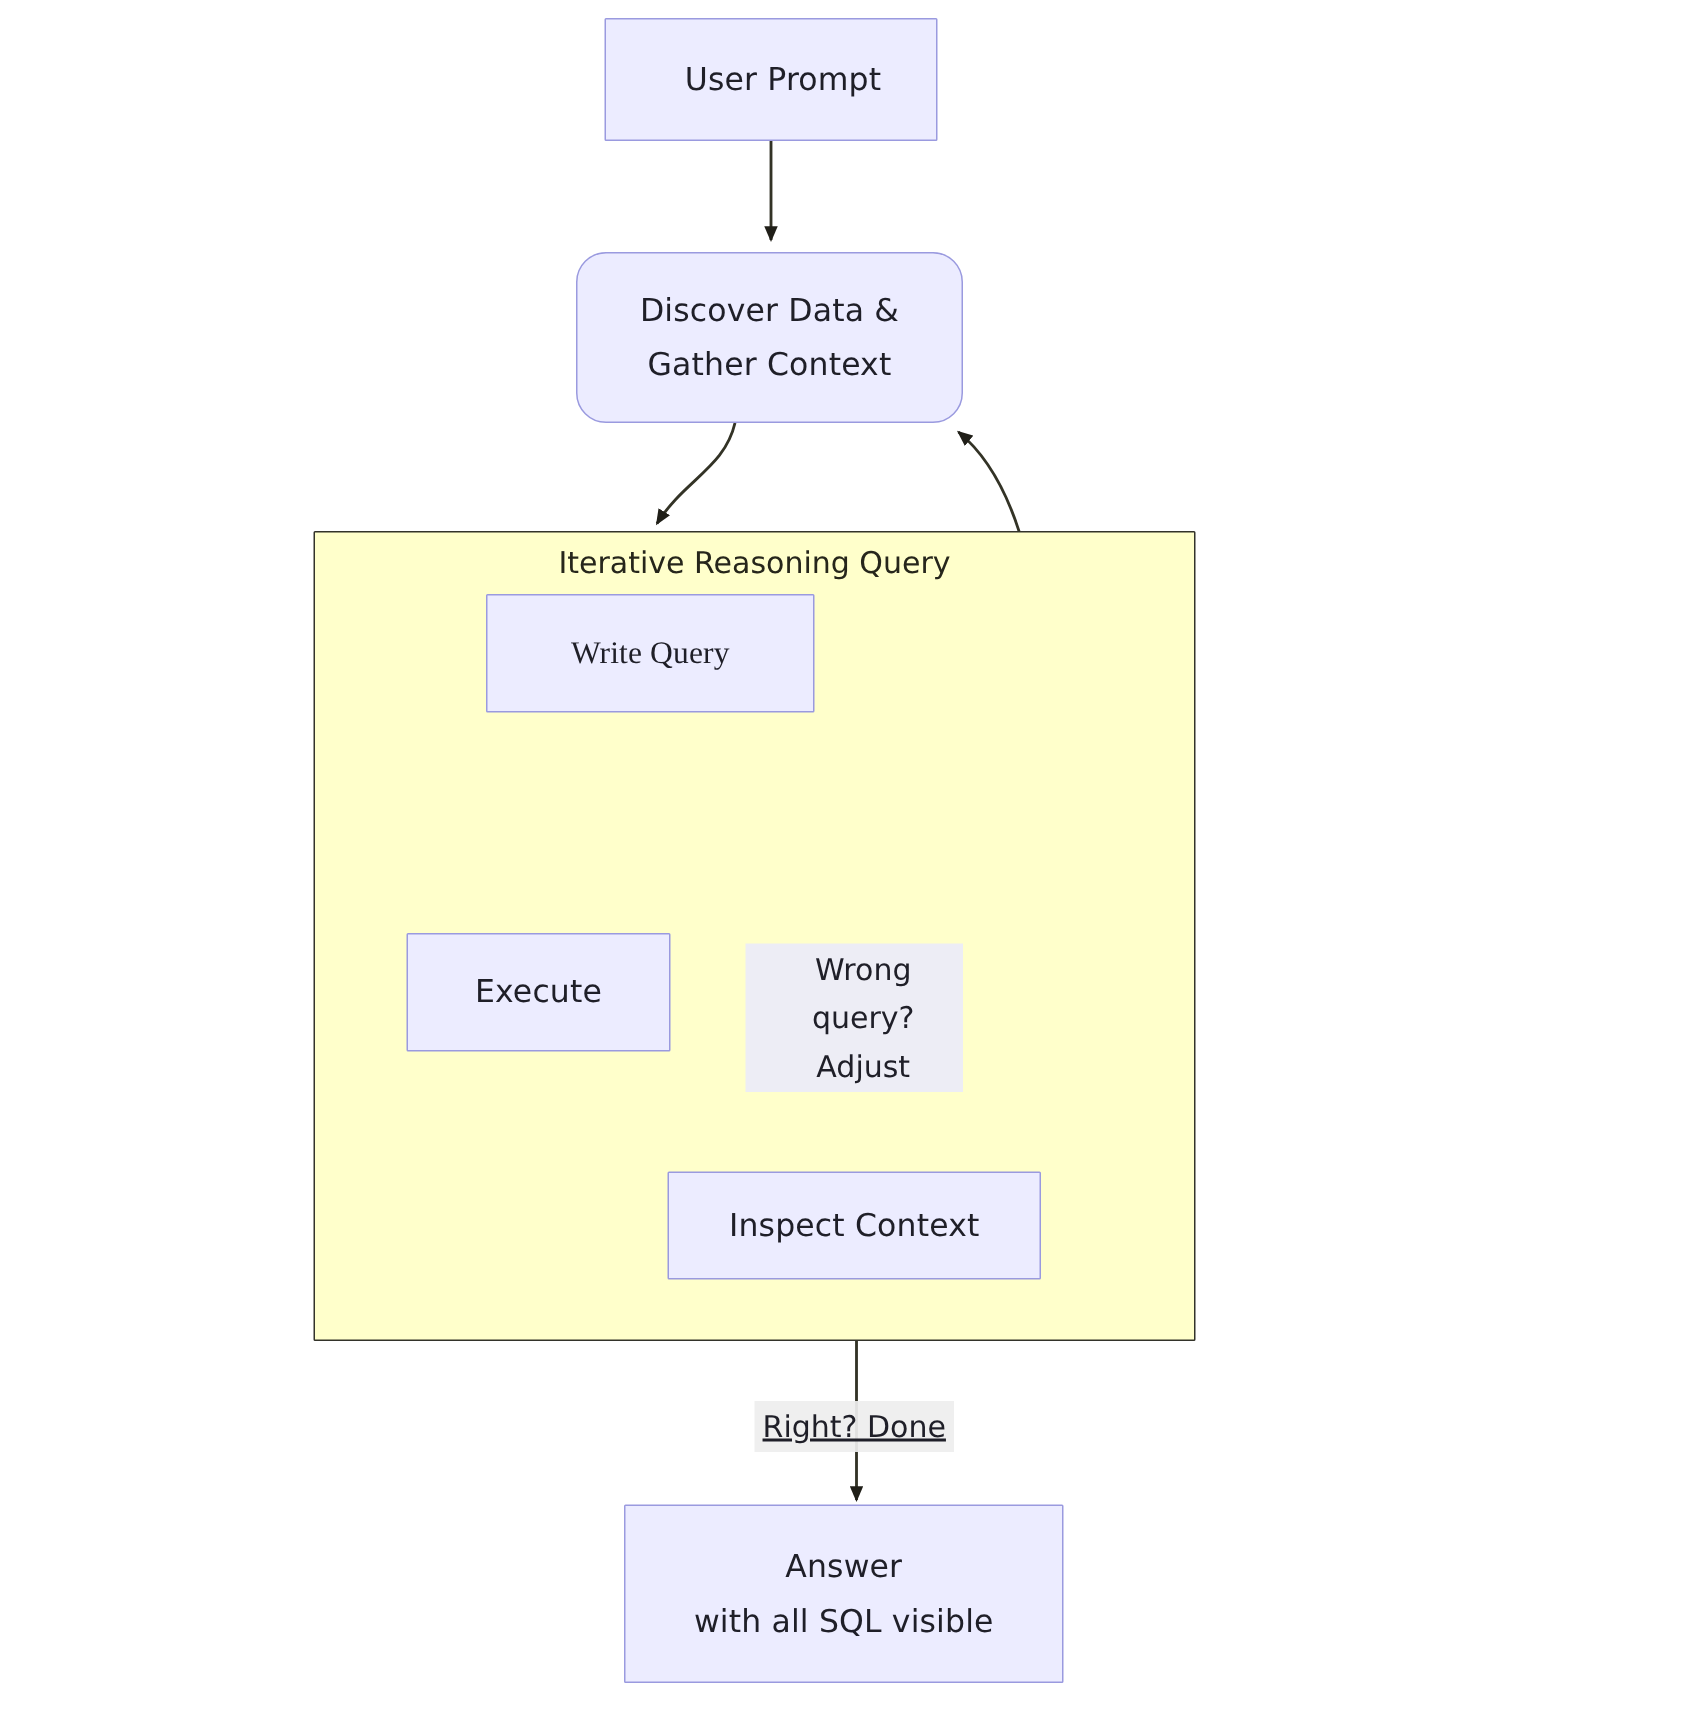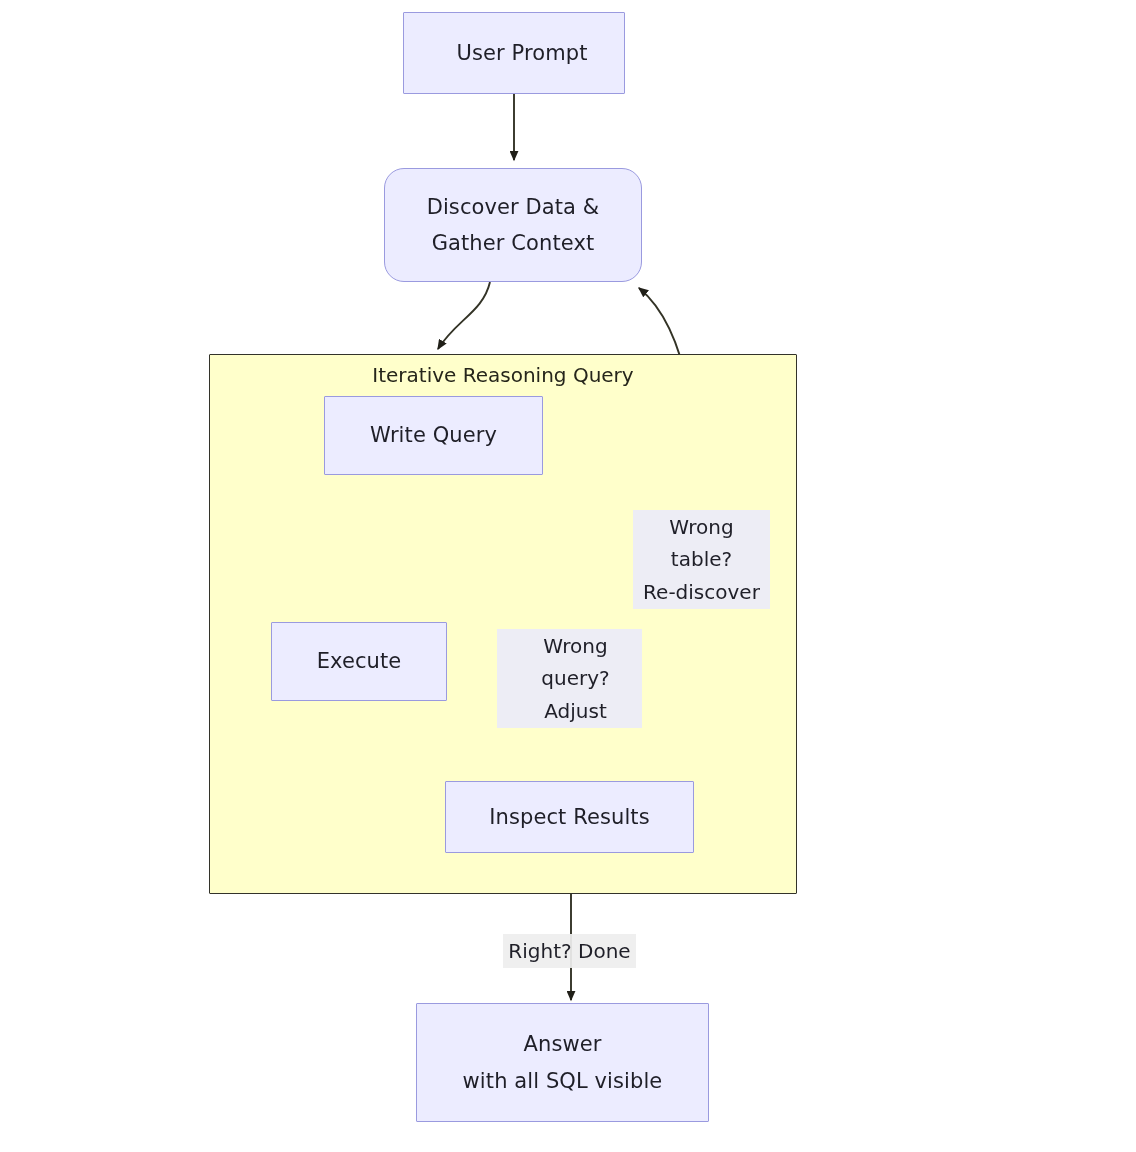--- a/index.html
+++ b/index.html
@@ -60,21 +60,21 @@
     position: absolute;
     color: #1f1f28;
     font-size: 20px;
     line-height: 1.62;
     text-align: center;
     white-space: pre-line;
     padding: 1px 4px;
     box-sizing: border-box;
   }
   .edge-label.lav { background: rgba(236,236,248,0.93); }
-  .edge-label.gry { background: rgba(238,238,238,0.93); }
+  .edge-label.gry { background: rgba(238,238,238,0.93); text-decoration: underline; }
 </style>
 </head>
 <body>
 
 <div id="canvas">
 
   <svg class="svg-layer" viewBox="0 0 1136 1152">
     <defs>
       <marker id="arrowhead" markerWidth="11" markerHeight="9" refX="9.2" refY="4.5" orient="auto" markerUnits="userSpaceOnUse">
         <path d="M0,0 L10.5,4.5 L0,9 Z" fill="#201f18"></path>
@@ -99,30 +99,28 @@
   </svg>
 
   <div class="subgraph" style="left:209px; top:354px; width:588px; height:540px;"></div>
   <div class="subgraph-title" style="left:209px; top:363px; width:588px;">Iterative Reasoning Query</div>
 
   <div class="node" style="left:403px; top:12px; width:222px; height:82px;padding-left:16px;">User Prompt</div>
 
   <div class="node" style="left:384px; top:168px; width:258px; height:114px;border-radius:20px;">Discover Data &amp;
 Gather Context</div>
 
-  <div class="node" style="left:324px; top:396px; width:219px; height:79px;">Write Query</div>
+  <div class="node" style="left:324px; top:396px; width:219px; height:79px;font-family:Liberation Serif, serif;">Write Query</div>
 
   <div class="node" style="left:271px; top:622px; width:176px; height:79px;">Execute</div>
 
-  <div class="node" style="left:445px; top:781px; width:249px; height:72px;">Inspect Results</div>
+  <div class="node" style="left:445px; top:781px; width:249px; height:72px;">Inspect Context</div>
 
   <div class="node" style="left:416px; top:1003px; width:293px; height:119px;">Answer
 with all SQL visible</div>
 
-  <div class="edge-label lav" style="left:633px; top:510px; width:137px;">Wrong table?
-Re-discover</div>
 
   <div class="edge-label lav" style="left:497px; top:629px; width:145px;padding-left:16px;">Wrong query?
 Adjust</div>
 
   <div class="edge-label gry" style="left:503px; top:934px; width:133px;">Right? Done</div>
 
 </div>
 
 </body></html>

